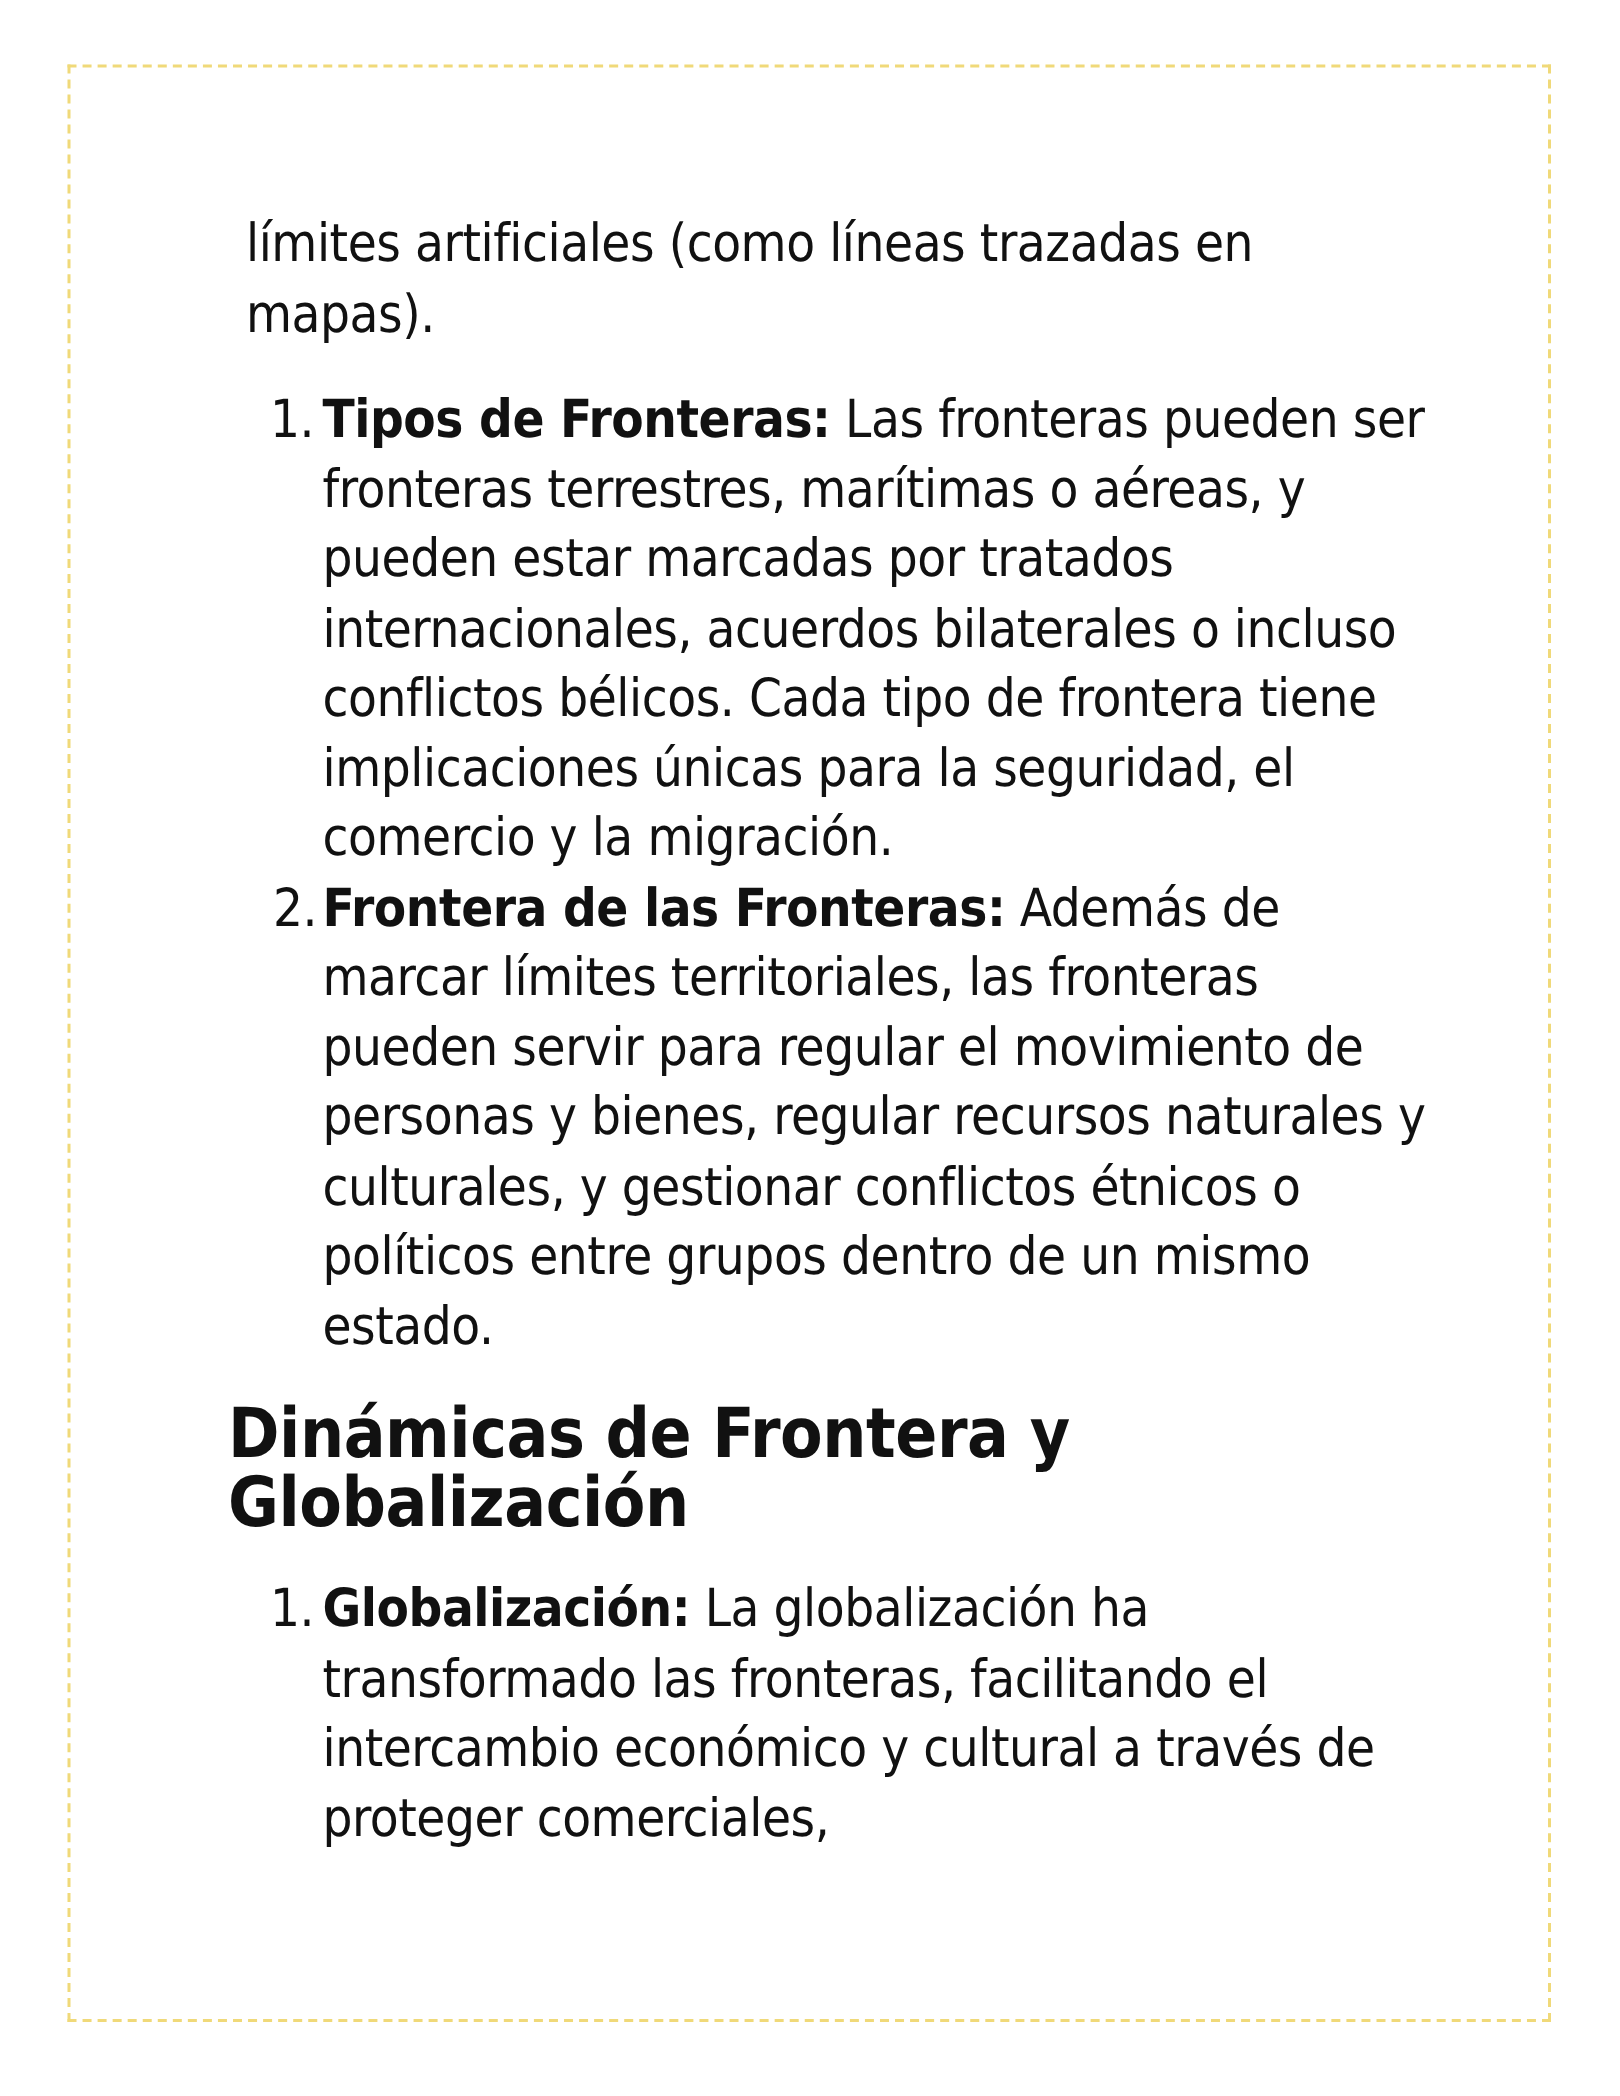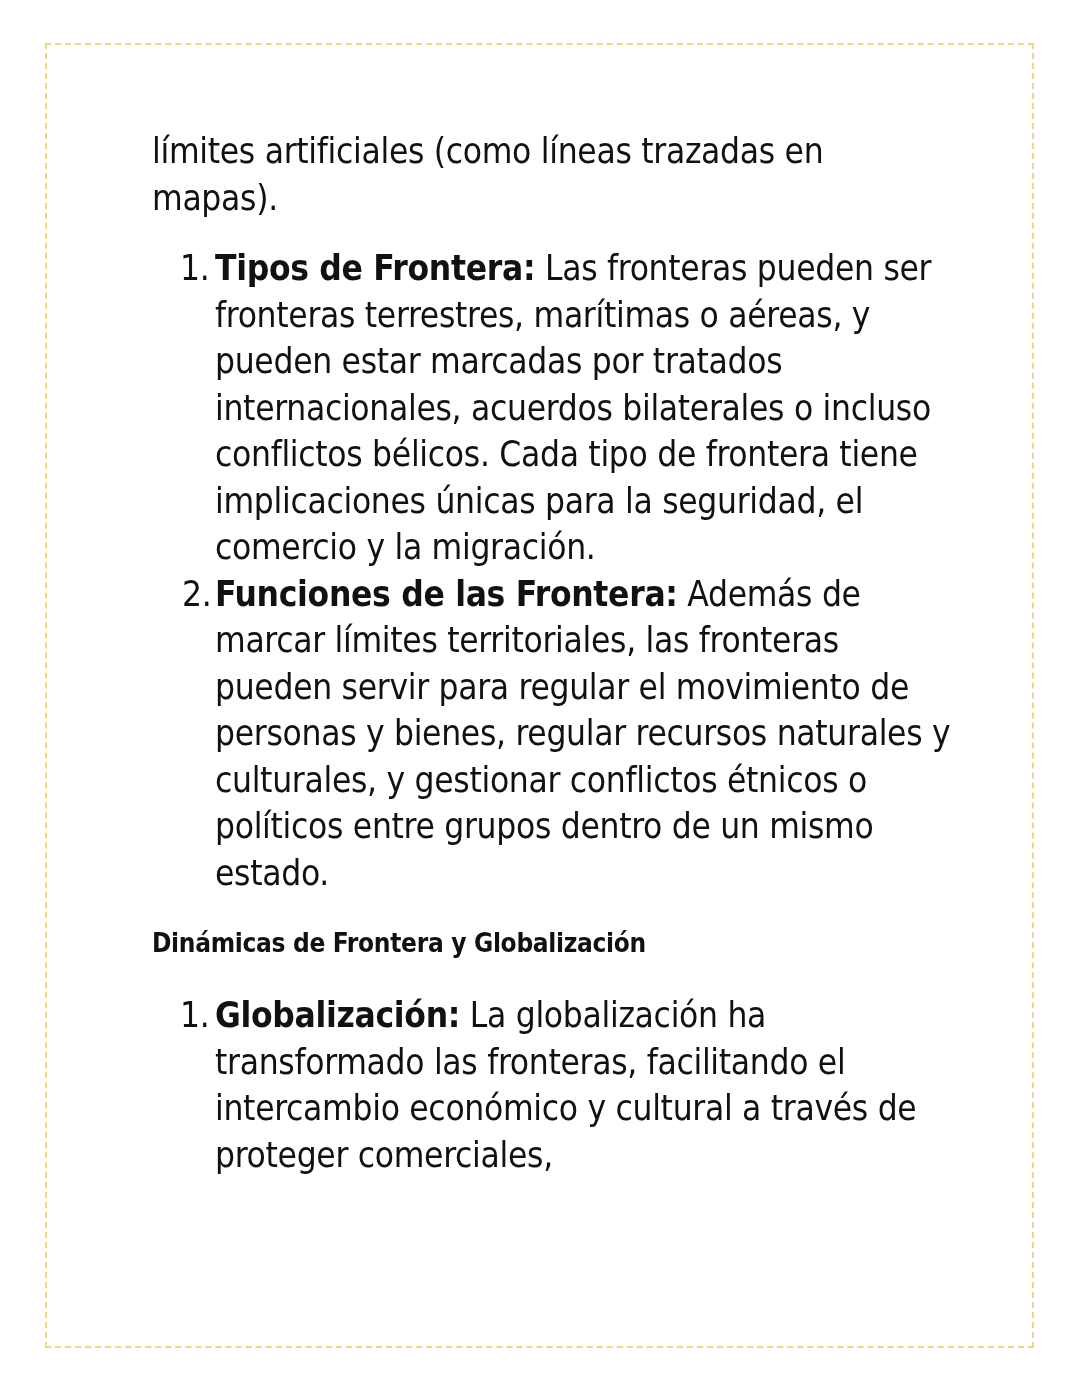--- a/index.html
+++ b/index.html
@@ -27,21 +27,21 @@
     .content {
       position: absolute;
       left: 152px;
       top: 128px;
       width: 800px;
       font-size: 35px;
       line-height: 46.5px;
       letter-spacing: -0.3px;
     }
     .content p {
-      margin: 0;
+      margin: 12px;
     }
     .para-intro {
       margin-bottom: 24px !important;
     }
     ol.list {
       margin: 0;
       padding: 0;
       list-style: none;
     }
     ol.list li {
@@ -53,40 +53,40 @@
       left: 28px;
       top: 0;
     }
     .num.tight { left: 30px; }
     b.lead {
       font-weight: 700;
     }
     .section-heading {
       font-weight: 700;
       margin: 24px 0 26px 0 !important;
-      font-size: 26px;
+      font-size: 46px;
       line-height: 46px;
     }
   </style>
 </head>
 <body>
 
 <div class="page-frame"></div>
 
 <div class="content">
   <p class="para-intro">límites artificiales (como líneas trazadas en mapas).</p>
 
   <ol class="list">
     <li>
       <span class="num">1.</span>
-      <b class="lead">Tipos de Frontera:</b><span> Las fronteras pueden ser fronteras terrestres, marítimas o aéreas, y pueden estar marcadas por tratados internacionales, acuerdos bilaterales o incluso conflictos bélicos. Cada tipo de frontera tiene implicaciones únicas para la seguridad, el comercio y la migración.</span>
+      <b class="lead">Tipos de Fronteras:</b><span> Las fronteras pueden ser fronteras terrestres, marítimas o aéreas, y pueden estar marcadas por tratados internacionales, acuerdos bilaterales o incluso conflictos bélicos. Cada tipo de frontera tiene implicaciones únicas para la seguridad, el comercio y la migración.</span>
     </li>
     <li>
       <span class="num tight">2.</span>
-      <b class="lead">Funciones de las Frontera:</b><span> Además de marcar límites territoriales, las fronteras pueden servir para regular el movimiento de personas y bienes, regular recursos naturales y culturales, y gestionar conflictos étnicos o políticos entre grupos dentro de un mismo estado.</span>
+      <b class="lead">Frontera de las Fronteras:</b><span> Además de marcar límites territoriales, las fronteras pueden servir para regular el movimiento de personas y bienes, regular recursos naturales y culturales, y gestionar conflictos étnicos o políticos entre grupos dentro de un mismo estado.</span>
     </li>
   </ol>
 
   <p class="section-heading">Dinámicas de Frontera y Globalización</p>
 
   <ol class="list">
     <li>
       <span class="num">1.</span>
       <b class="lead">Globalización:</b><span> La globalización ha transformado las fronteras, facilitando el intercambio económico y cultural a través de proteger comerciales,</span>
     </li>

